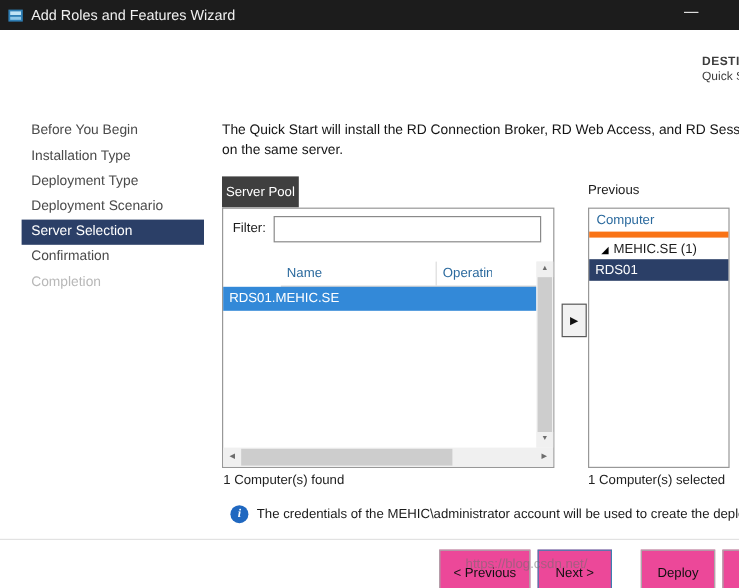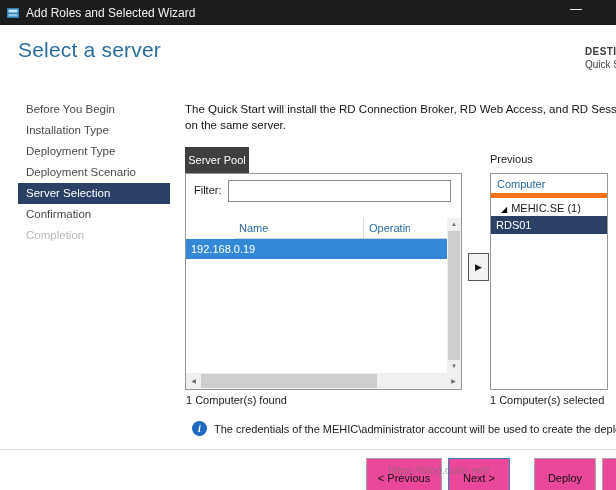--- a/index.html
+++ b/index.html
@@ -142,25 +142,24 @@
 <div class="window">
 
   <div class="titlebar">
     <span class="app-icon">
       <svg width="14" height="14" viewBox="0 0 14 14">
         <rect x="1" y="2" width="12" height="10" fill="#2f7fb5"></rect>
         <rect x="2.5" y="3.5" width="9" height="3" fill="#bfe3f5"></rect>
         <rect x="2.5" y="8" width="9" height="2.5" fill="#8ec7e8"></rect>
       </svg>
     </span>
-    <span class="title">Add Roles and Selected Wizard</span>
+    <span class="title">Add Roles and Features Wizard</span>
     <span class="minimize">—</span>
   </div>
 
-  <div class="heading">Select a server</div>
   <div class="destination">
     <div class="dest1">DESTINAT</div>
     <div class="dest2">Quick St</div>
   </div>
 
   <nav class="sidebar">
     <div class="nav-item">Before You Begin</div>
     <div class="nav-item">Installation Type</div>
     <div class="nav-item">Deployment Type</div>
     <div class="nav-item">Deployment Scenario</div>
@@ -179,21 +178,21 @@
   <div class="pool-box">
     <span class="filter-label">Filter:</span>
     <input class="filter-input" type="text" value="" style="">
 
     <div class="grid">
       <div class="grid-header">
         <div class="hcell c-name">Name</div>
         <div class="hcell c-os">Operating</div>
       </div>
       <div class="grid-row">
-        <div class="cell c-ip">192.168.0.19</div>
+        <div class="cell c-name">RDS01.MEHIC.SE</div>
         <div class="cell c-os"></div>
       </div>
     </div>
 
     <div class="vscroll">
       <div class="arr up">▲</div>
       <div class="thumb"></div>
       <div class="arr down">▼</div>
     </div>
     <div class="hscroll">

